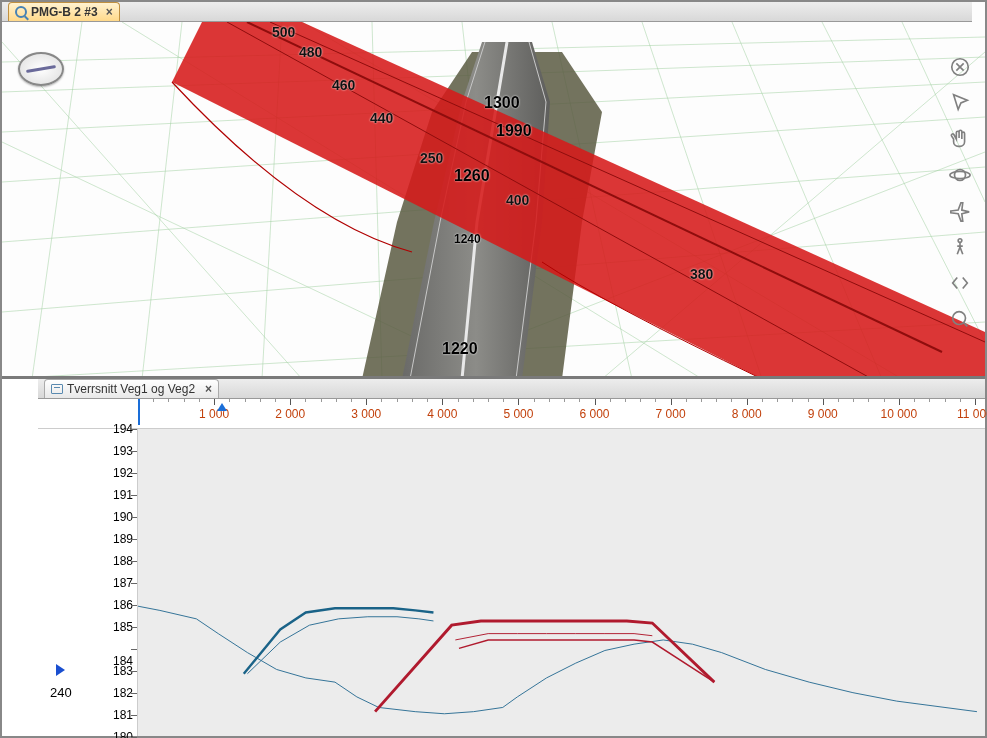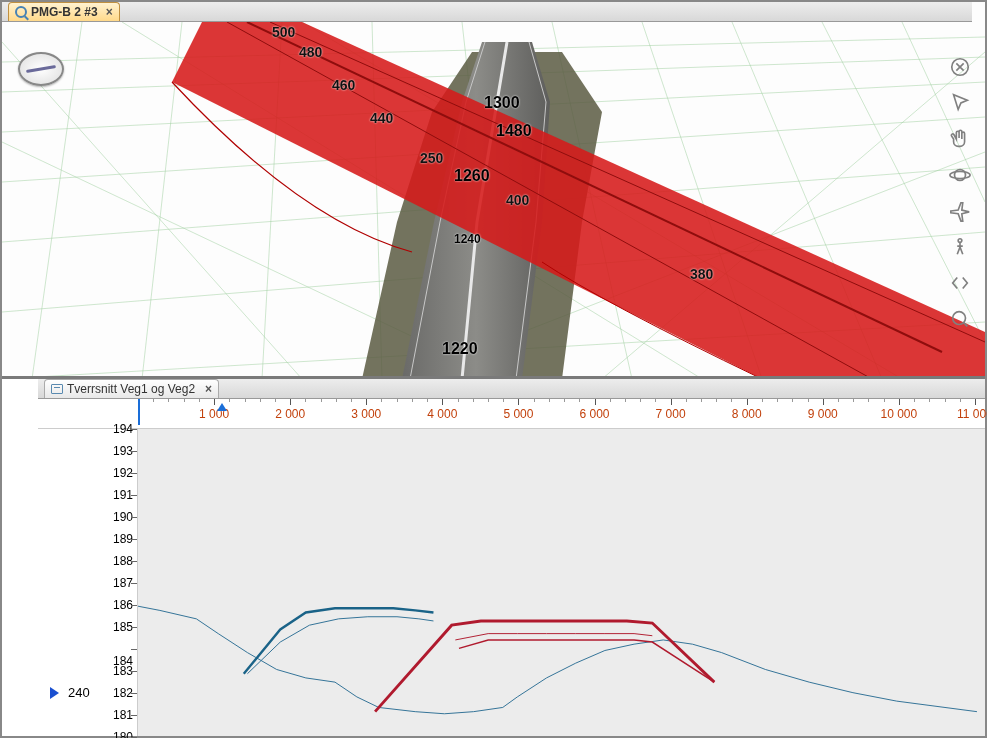--- a/index.html
+++ b/index.html
@@ -50,21 +50,21 @@
   .ytick-line { position:absolute; right:0; width:6px; height:1px; background:#666; }
   .plot-svg { position:absolute; left:100px; right:8px; top:0; bottom:0; }
   .plot-svg polyline { fill:none; }
   .terr { stroke:#2d6f94; stroke-width:1; }
   .roadA { stroke:#1a6388; stroke-width:2.5; }
   .roadA2 { stroke:#2d6f94; stroke-width:1; }
   .roadB { stroke:#b01a2e; stroke-width:3; }
   .roadB2 { stroke:#b01a2e; stroke-width:1; }
   .roadB3 { stroke:#b01a2e; stroke-width:1.5; }
 
-  .side-marker { position:absolute; left:12px; bottom:36px; display:flex; flex-direction:row; align-items:center; gap:9px; z-index:5;}
+  .side-marker { position:absolute; left:12px; bottom:36px; display:flex; flex-direction:column; align-items:center; gap:9px; z-index:5;}
   .side-marker .tri { width:0; height:0; border-top:6px solid transparent; border-bottom:6px solid transparent; border-left:9px solid #1a4fd0; }
 </style>
 </head>
 <body>
 
 <div class="app">
 
   <div class="panel-3d">
 
     <div class="tabbar">
@@ -137,21 +137,21 @@
 
       <div id="station-labels">
           <div class="station-label dark" style="left: 270px; top: 2px;">500</div>
           <div class="station-label dark" style="left: 297px; top: 22px;">480</div>
           <div class="station-label dark" style="left: 330px; top: 55px;">460</div>
           <div class="station-label dark" style="left: 368px; top: 88px;">440</div>
           <div class="station-label dark" style="left: 418px; top: 128px;">250</div>
           <div class="station-label dark" style="left: 504px; top: 170px;">400</div>
           <div class="station-label dark" style="left: 688px; top: 244px;">380</div>
           <div class="station-label" style="left: 482px; top: 72px; font-size: 16px; font-weight: 700;">1300</div>
-          <div class="station-label" style="left: 494px; top: 100px; font-size: 16px; font-weight: 700;">1480</div>
+          <div class="station-label" style="left: 494px; top: 100px; font-size: 16px; font-weight: 700;">1990</div>
           <div class="station-label" style="left: 452px; top: 145px; font-size: 16px; font-weight: 700;">1260</div>
           <div class="station-label" style="left: 452px; top: 210px; font-size: 12px; font-weight: 700;">1240</div>
           <div class="station-label" style="left: 440px; top: 318px; font-size: 16px; font-weight: 700;">1220</div>
         </div>
 
       <div class="compass"></div>
 
       <div class="toolbar-r">
         <div class="tbtn">
             <svg viewBox="0 0 24 24">

